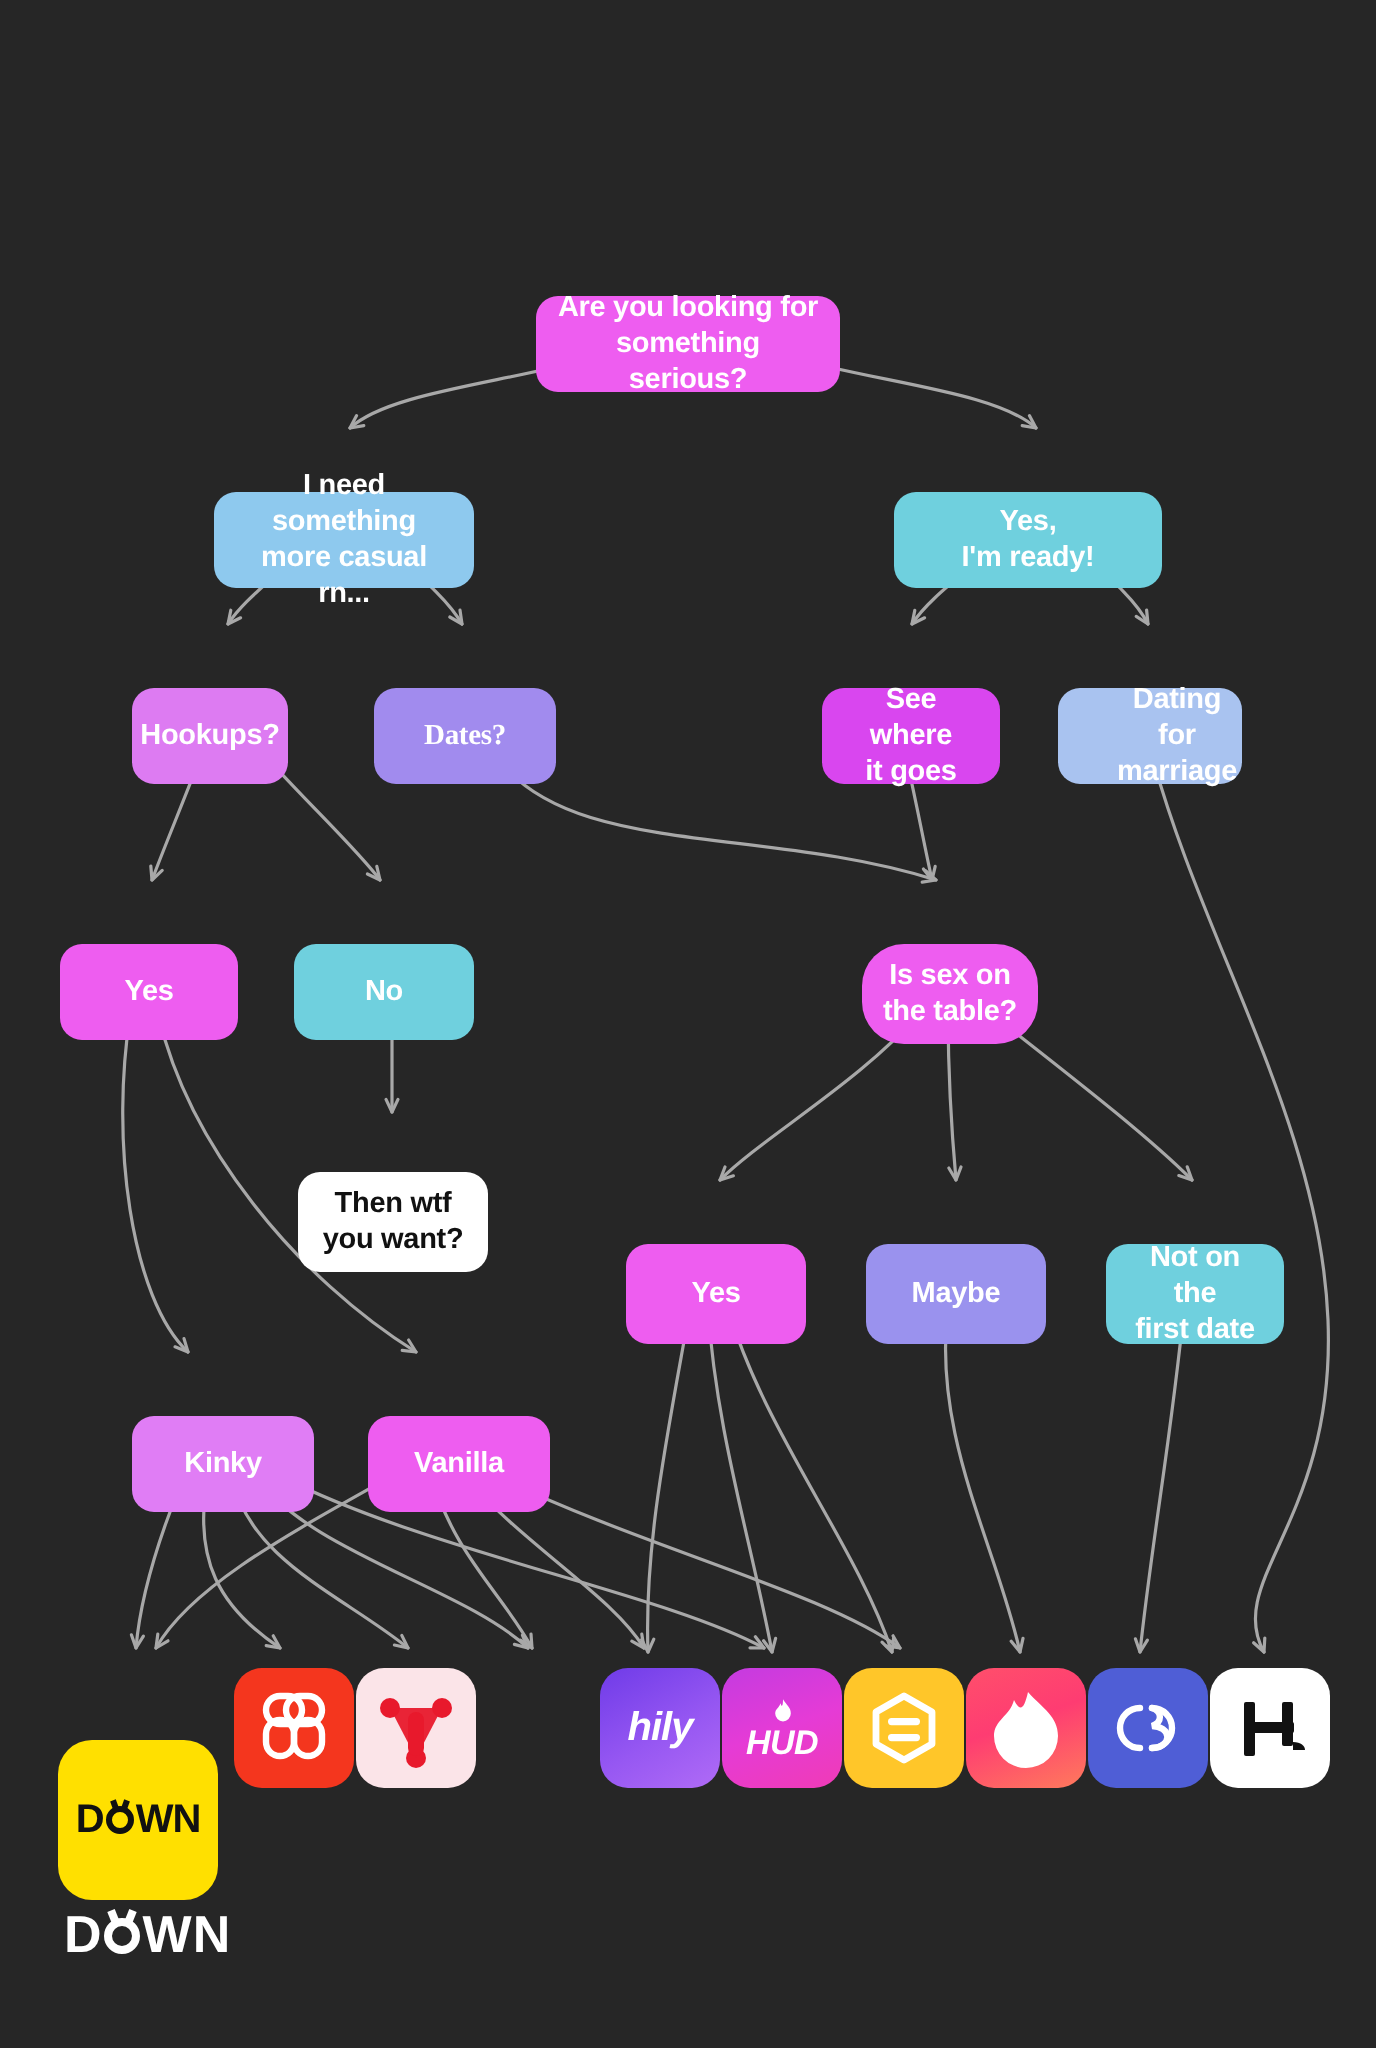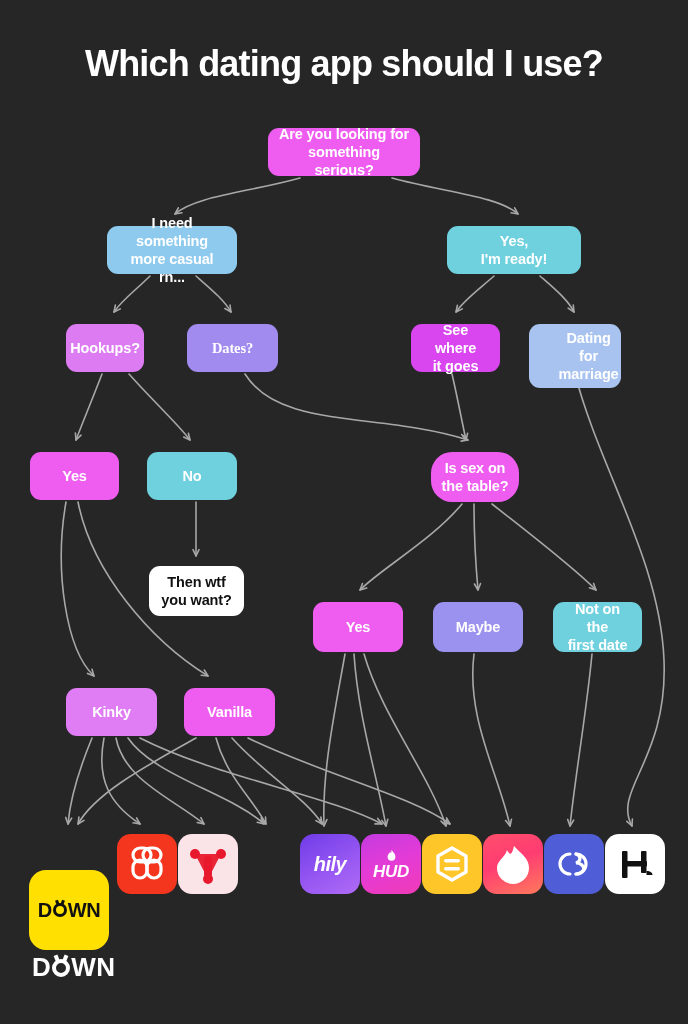--- a/index.html
+++ b/index.html
@@ -37,20 +37,21 @@
     font-size:14.5px;
     font-weight:600;
     line-height:1.25;
     display:flex;
     align-items:center;
     justify-content:center;
     text-align:center;
     padding:6px 10px;
     white-space:pre-line;
     letter-spacing:-0.15px;
+    margin-top:20px;
   }
   .node.dark-text{color:#111111;font-weight:700;}
 
   
   .apps{position:absolute;left:0;top:824px;width:688px;height:80px;}
   .app{
     position:absolute;
     box-sizing:border-box;
     border-radius:14px;
     overflow:hidden;
@@ -123,21 +124,20 @@
     content:"";position:absolute;top:-8px;width:4px;height:8px;background:#fff;
   }
   .brand .oring:before{left:-1px;transform:rotate(-22deg);}
   .brand .oring:after{right:-1px;transform:rotate(22deg);}
 </style>
 </head>
 <body>
 
 <div id="stage">
 
-  <div class="title">Which dating app should I use?</div>
 
   <svg id="edges" viewBox="0 0 688 1024" width="688" height="1024" aria-hidden="true">
       <path d="M300,178 C250,192 195,196 175,214" stroke="#a8a8a8"></path>
       <path class="ah" d="M178.3,207.8 L175.0,214.0 L181.9,212.8" stroke="#a8a8a8"></path>
       <path d="M392,178 C443,192 498,196 518,214" stroke="#a8a8a8"></path>
       <path class="ah" d="M511.1,212.8 L518.0,214.0 L514.7,207.8" stroke="#a8a8a8"></path>
       <path d="M150,276 C136,290 122,300 114,312" stroke="#a8a8a8"></path>
       <path class="ah" d="M115.4,305.1 L114.0,312.0 L120.3,308.9" stroke="#a8a8a8"></path>
       <path d="M196,276 C212,290 224,300 231,312" stroke="#a8a8a8"></path>
       <path class="ah" d="M224.9,308.5 L231.0,312.0 L230.0,305.1" stroke="#a8a8a8"></path>
@@ -201,21 +201,21 @@
       <div class="node" style="left: 268px; top: 128px; width: 152px; height: 48px; background: rgb(238, 93, 240);">Are you looking for
 something serious?</div>
       <div class="node" style="left: 107px; top: 226px; width: 130px; height: 48px; background: rgb(142, 201, 238);">I need something
 more casual rn...</div>
       <div class="node" style="left: 447px; top: 226px; width: 134px; height: 48px; background: rgb(111, 208, 222);">Yes,
 I'm ready!</div>
       <div class="node" style="left: 66px; top: 324px; width: 78px; height: 48px; background: rgb(221, 123, 242);">Hookups?</div>
       <div class="node" style="left: 187px; top: 324px; width: 91px; height: 48px; background: rgb(161, 139, 238); font-family: Liberation Serif, serif;">Dates?</div>
       <div class="node" style="left: 411px; top: 324px; width: 89px; height: 48px; background: #d946ef;">See where
 it goes</div>
-      <div class="node" style="left: 529px; top: 324px; width: 92px; height: 64px; background: rgb(169, 195, 240); padding-left: 37px;">Dating for
+      <div class="node" style="left: 529px; top: 324px; width: 92px; height: 48px; background: rgb(169, 195, 240); padding-left: 37px;">Dating for
 marriage</div>
       <div class="node" style="left: 30px; top: 452px; width: 89px; height: 48px; background: rgb(238, 93, 240);">Yes</div>
       <div class="node" style="left: 147px; top: 452px; width: 90px; height: 48px; background: rgb(111, 208, 222); text-align: center;">No</div>
       <div class="node" style="left: 431px; top: 452px; width: 88px; height: 50px; background: rgb(238, 93, 240); border-radius: 21px;">Is sex on
 the table?</div>
       <div class="node dark-text" style="left: 149px; top: 566px; width: 95px; height: 50px; background: rgb(255, 255, 255);">Then wtf
 you want?</div>
       <div class="node" style="left: 313px; top: 602px; width: 90px; height: 50px; background: rgb(238, 93, 240);">Yes</div>
       <div class="node" style="left: 433px; top: 602px; width: 90px; height: 50px; background: rgb(154, 146, 238);">Maybe</div>
       <div class="node" style="left: 553px; top: 602px; width: 89px; height: 50px; background: rgb(111, 208, 222);">Not on the

